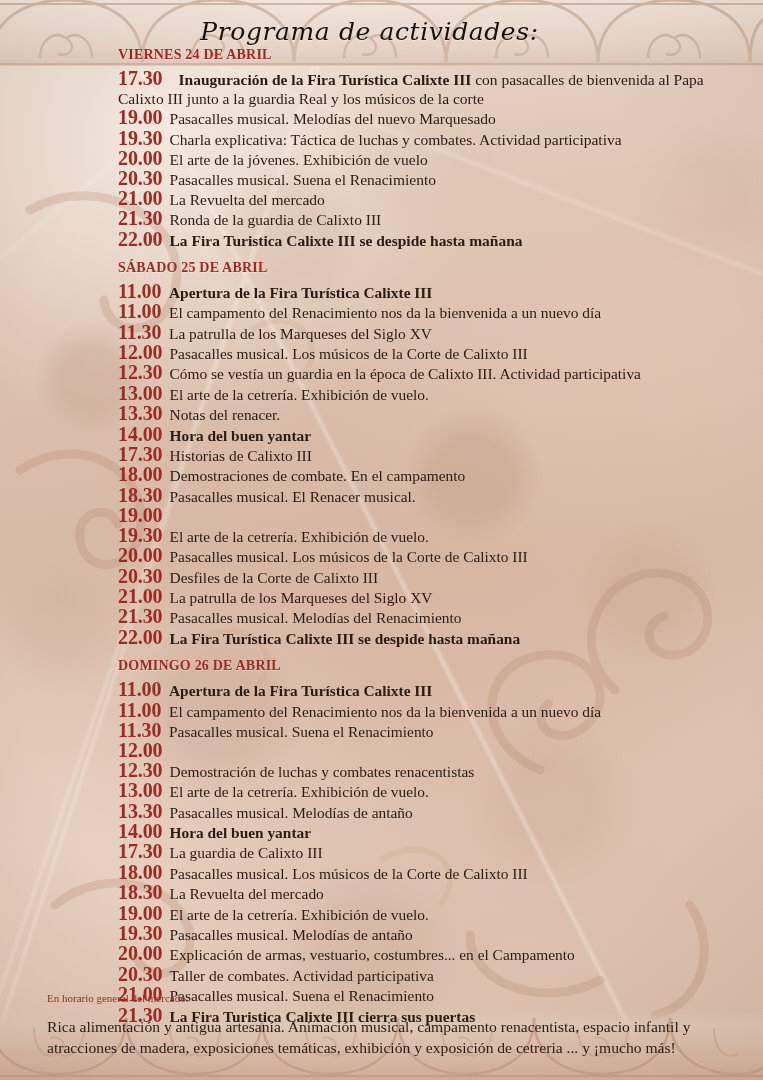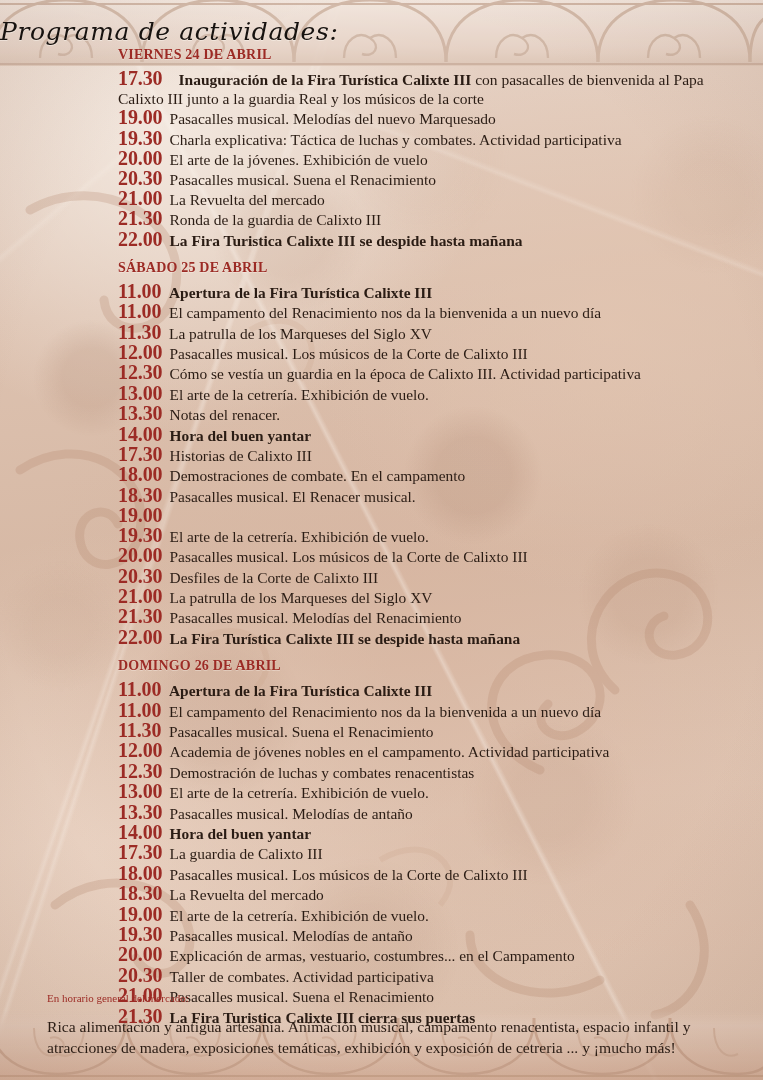--- a/index.html
+++ b/index.html
@@ -82,20 +82,21 @@
     position: absolute;
     inset: 0;
     padding: 0;
   }
 
   .poster-title {
     position: absolute;
     top: 17px;
     left: 0;
     width: 100%;
+    text-align: center;
     padding-right: 24px;
     box-sizing: border-box;
     font-family: "DejaVu Serif", "Liberation Serif", serif;
     font-style: italic;
     font-weight: 400;
     font-size: 25px;
     letter-spacing: .6px;
     color: #17120f;
     text-shadow: 0 1px 0 rgba(255,250,245,.45);
   }
@@ -393,21 +394,20 @@
             <div class="event">
               <span class="time">11.00</span>
               <span class="desc">El campamento del Renacimiento nos da la bienvenida a un nuevo día</span>
             </div>
             <div class="event">
               <span class="time">11.30</span>
               <span class="desc">Pasacalles musical. Suena el Renacimiento</span>
             </div>
             <div class="event">
               <span class="time">12.00</span>
-              <span class="desc">Academia de jóvenes nobles en el campamento. Actividad participativa</span>
             </div>
             <div class="event">
               <span class="time">12.30</span>
               <span class="desc">Demostración de luchas y combates renacentistas</span>
             </div>
             <div class="event">
               <span class="time">13.00</span>
               <span class="desc">El arte de la cetrería. Exhibición de vuelo.</span>
             </div>
             <div class="event">

